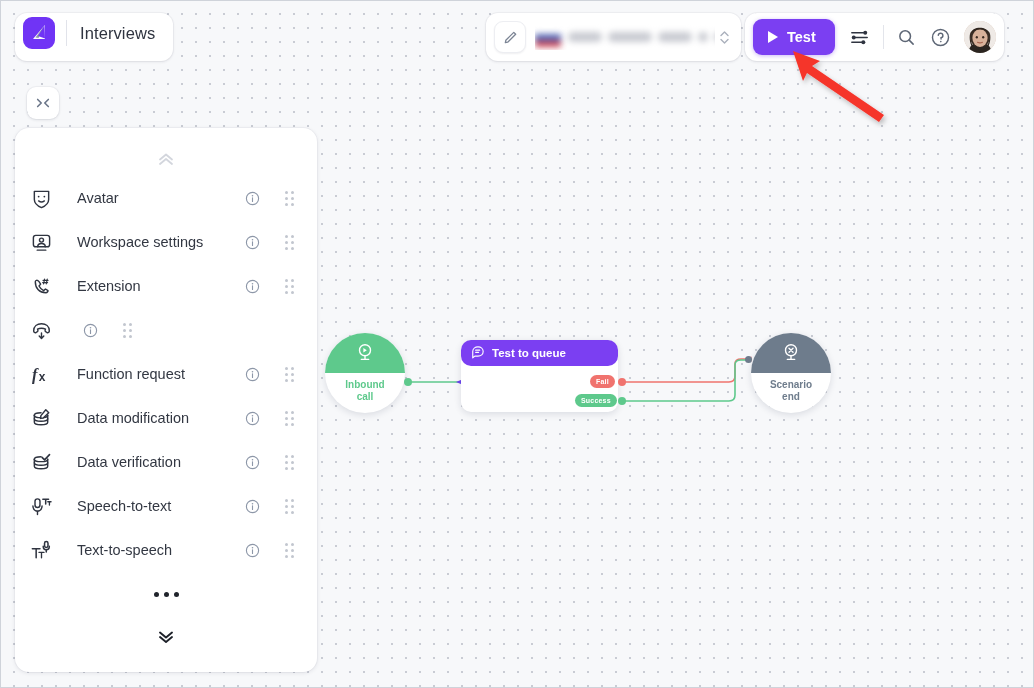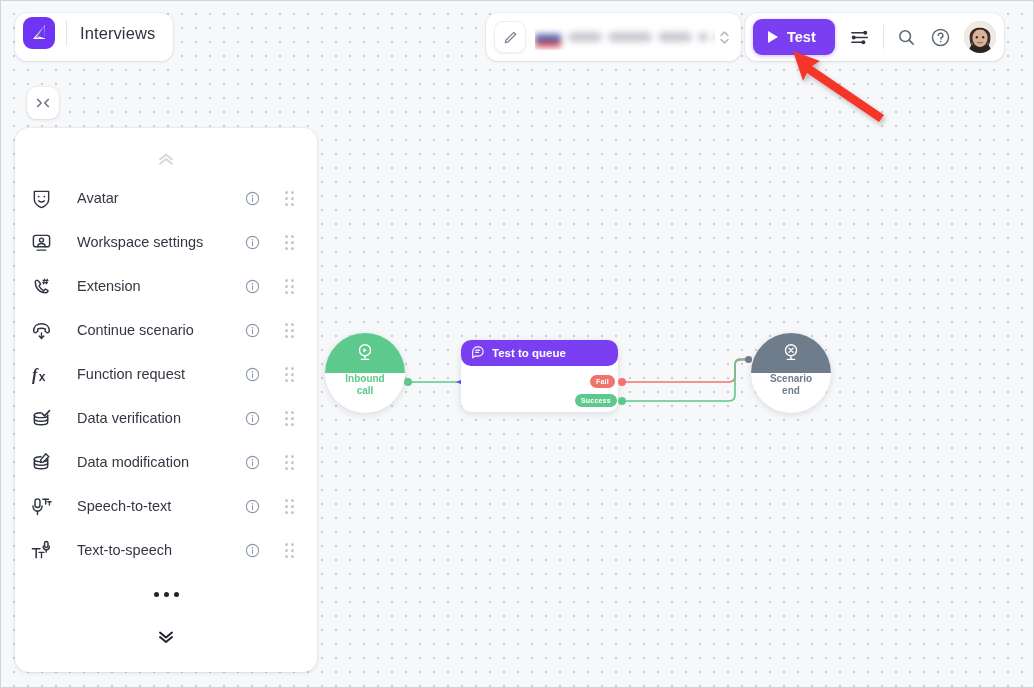--- a/index.html
+++ b/index.html
@@ -156,21 +156,21 @@
     position: absolute; width: 80px; height: 80px; border-radius: 50%;
     background: #ffffff; overflow: hidden;
     box-shadow: 0 2px 7px rgba(25,30,60,.13);
     display: flex; flex-direction: column; align-items: center;
   }
   .node-circle .cap {
     width: 100%; height: 40px; flex: none;
     display: flex; align-items: center; justify-content: center;
   }
   .node-circle .cap-label {
-    font-size: 10px; line-height: 12px; text-align: center; 
+    font-size: 10px; line-height: 12px; text-align: center; padding-top: 6px;
     font-weight: bold;
   }
   .node-start { left: 324px; top: 332px; }
   .node-start .cap { background: #5ec98c; }
   .node-start .cap-label { color: #5ec98c; }
   .node-end { left: 750px; top: 332px; }
   .node-end .cap { background: #6e7c8c; }
   .node-end .cap-label { color: #6e7c8c; }
 
   .node-card {
@@ -399,21 +399,20 @@
           </span>
       </div>
 
       <div class="panel-item">
         <span class="pi-icon">
           <svg width="21" height="21" viewBox="0 0 22 22" fill="none" stroke="#2f3440" stroke-width="1.5" stroke-linejoin="round" stroke-linecap="round">
             <path d="M2.8 11.5 C2.8 6.5 6.5 4 11 4 s8.2 2.5 8.2 7.5 c0 1.4 -1.4 2.2 -2.5 1.6 l-1.4 -.9 c-.6 -.4 -.7 -1 -.5 -1.6 l.4 -1.1 c-1.2 -.6 -2.6 -.9 -4.2 -.9 s-3 .3 -4.2 .9 l.4 1.1 c.2 .6 .1 1.2 -.5 1.6 l-1.4 .9 C4.2 13.7 2.8 12.9 2.8 11.5 Z"></path>
             <path d="M11 13.5 V19 M8.6 16.8 L11 19.3 L13.4 16.8"></path>
           </svg>
         </span>
-        <span class="pi-label">Continue scenario</span>
         <span class="pi-info">
           <svg width="15" height="15" viewBox="0 0 16 16" fill="none" stroke="#8d97a8" stroke-width="1.2">
             <circle cx="8" cy="8" r="6.5"></circle>
               <path d="M8 7.2 V11.2" stroke-linecap="round"></path>
             <circle cx="8" cy="5" r=".85" fill="#8d97a8" stroke="none"></circle>
           </svg>
         </span>
         <span class="pi-grip">
             <span></span>
             <span></span>
@@ -425,20 +424,48 @@
       </div>
 
       <div class="panel-item">
         <span class="pi-icon">
           <svg width="21" height="21" viewBox="0 0 22 22">
             <text x="1" y="17" font-family="Liberation Serif, serif" font-size="17" font-style="italic" font-weight="bold" fill="#2f3440">f</text>
             <text x="8" y="17.5" font-family="Liberation Sans, sans-serif" font-size="12.5" font-weight="bold" fill="#2f3440">x</text>
           </svg>
         </span>
         <span class="pi-label">Function request</span>
+        <span class="pi-info">
+          <svg width="15" height="15" viewBox="0 0 16 16" fill="none" stroke="#8d97a8" stroke-width="1.2">
+            <circle cx="8" cy="8" r="6.5"></circle>
+              <path d="M8 7.2 V11.2" stroke-linecap="round"></path>
+            <circle cx="8" cy="5" r=".85" fill="#8d97a8" stroke="none"></circle>
+          </svg>
+        </span>
+        <span class="pi-grip">
+            <span></span>
+            <span></span>
+            <span></span>
+            <span></span>
+            <span></span>
+            <span></span>
+          </span>
+      </div>
+
+      <div class="panel-item">
+        <span class="pi-icon">
+          <svg width="21" height="21" viewBox="0 0 22 22" fill="none" stroke="#2f3440" stroke-width="1.5" stroke-linejoin="round" stroke-linecap="round">
+            <path d="M3.5 7.5 c0 1.6 3.4 2.6 7 2.6 s7 -1 7 -2.6"></path>
+            <path d="M3.5 7.5 V15 c0 1.6 3.4 2.6 7 2.6 s7 -1 7 -2.6 V7.5"></path>
+            <path d="M3.5 11.3 c0 1.6 3.4 2.6 7 2.6 s7 -1 7 -2.6"></path>
+            <path d="M3.5 7.5 c0 -1.6 3.4 -2.6 7 -2.6"></path>
+            <path d="M15.5 1.8 L18.6 4.9 L12.8 10.4 L9.9 10.9 L10.4 8 Z" fill="#ffffff"></path>
+          </svg>
+        </span>
+        <span class="pi-label">Data modification</span>
         <span class="pi-info">
           <svg width="15" height="15" viewBox="0 0 16 16" fill="none" stroke="#8d97a8" stroke-width="1.2">
             <circle cx="8" cy="8" r="6.5"></circle>
               <path d="M8 7.2 V11.2" stroke-linecap="round"></path>
             <circle cx="8" cy="5" r=".85" fill="#8d97a8" stroke="none"></circle>
           </svg>
         </span>
         <span class="pi-grip">
             <span></span>
             <span></span>
@@ -453,48 +480,20 @@
         <span class="pi-icon">
           <svg width="21" height="21" viewBox="0 0 22 22" fill="none" stroke="#2f3440" stroke-width="1.5" stroke-linejoin="round" stroke-linecap="round">
             <path d="M3.5 7.5 c0 1.6 3.4 2.6 7 2.6 s7 -1 7 -2.6"></path>
             <path d="M3.5 7.5 V15 c0 1.6 3.4 2.6 7 2.6 s7 -1 7 -2.6 V7.5"></path>
             <path d="M3.5 11.3 c0 1.6 3.4 2.6 7 2.6 s7 -1 7 -2.6"></path>
             <path d="M3.5 7.5 c0 -1.6 3.4 -2.6 7 -2.6"></path>
             <path d="M11.6 5.6 L14.2 8.2 L19.4 2.8" stroke-width="1.7"></path>
           </svg>
         </span>
         <span class="pi-label">Data verification</span>
-        <span class="pi-info">
-          <svg width="15" height="15" viewBox="0 0 16 16" fill="none" stroke="#8d97a8" stroke-width="1.2">
-            <circle cx="8" cy="8" r="6.5"></circle>
-              <path d="M8 7.2 V11.2" stroke-linecap="round"></path>
-            <circle cx="8" cy="5" r=".85" fill="#8d97a8" stroke="none"></circle>
-          </svg>
-        </span>
-        <span class="pi-grip">
-            <span></span>
-            <span></span>
-            <span></span>
-            <span></span>
-            <span></span>
-            <span></span>
-          </span>
-      </div>
-
-      <div class="panel-item">
-        <span class="pi-icon">
-          <svg width="21" height="21" viewBox="0 0 22 22" fill="none" stroke="#2f3440" stroke-width="1.5" stroke-linejoin="round" stroke-linecap="round">
-            <path d="M3.5 7.5 c0 1.6 3.4 2.6 7 2.6 s7 -1 7 -2.6"></path>
-            <path d="M3.5 7.5 V15 c0 1.6 3.4 2.6 7 2.6 s7 -1 7 -2.6 V7.5"></path>
-            <path d="M3.5 11.3 c0 1.6 3.4 2.6 7 2.6 s7 -1 7 -2.6"></path>
-            <path d="M3.5 7.5 c0 -1.6 3.4 -2.6 7 -2.6"></path>
-            <path d="M15.5 1.8 L18.6 4.9 L12.8 10.4 L9.9 10.9 L10.4 8 Z" fill="#ffffff"></path>
-          </svg>
-        </span>
-        <span class="pi-label">Data modification</span>
         <span class="pi-info">
           <svg width="15" height="15" viewBox="0 0 16 16" fill="none" stroke="#8d97a8" stroke-width="1.2">
             <circle cx="8" cy="8" r="6.5"></circle>
               <path d="M8 7.2 V11.2" stroke-linecap="round"></path>
             <circle cx="8" cy="5" r=".85" fill="#8d97a8" stroke="none"></circle>
           </svg>
         </span>
         <span class="pi-grip">
             <span></span>
             <span></span>

